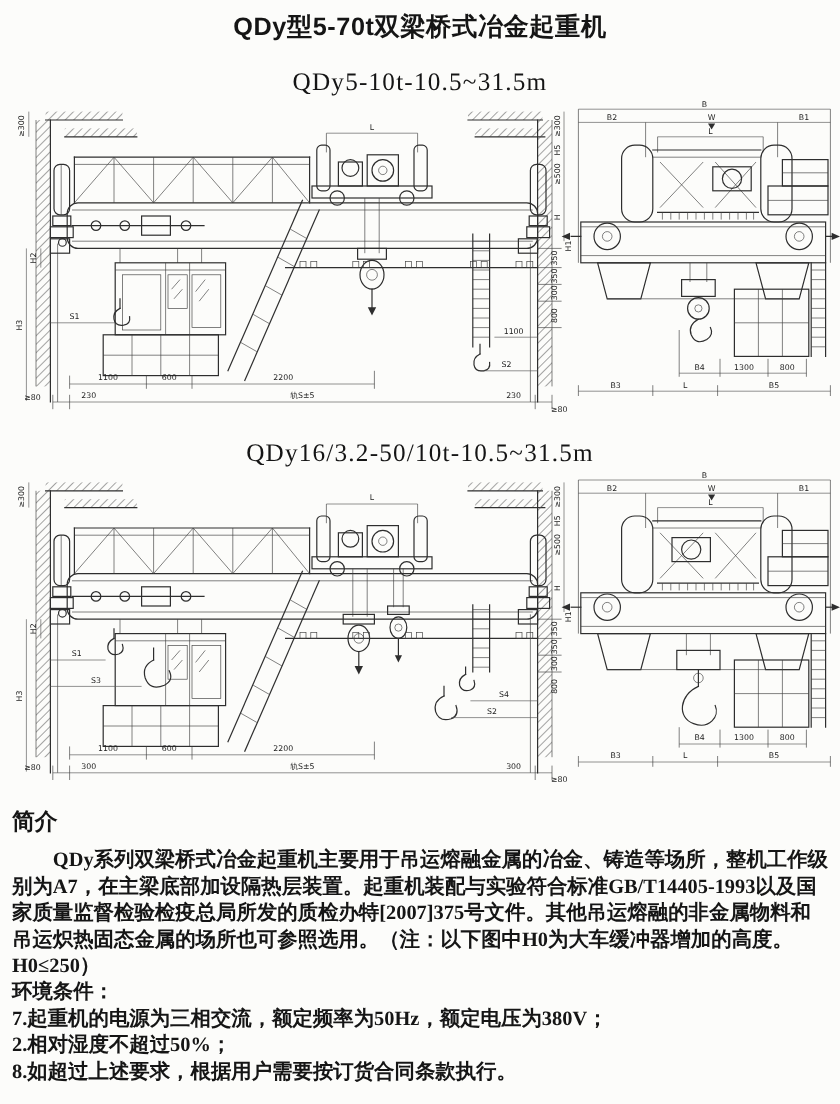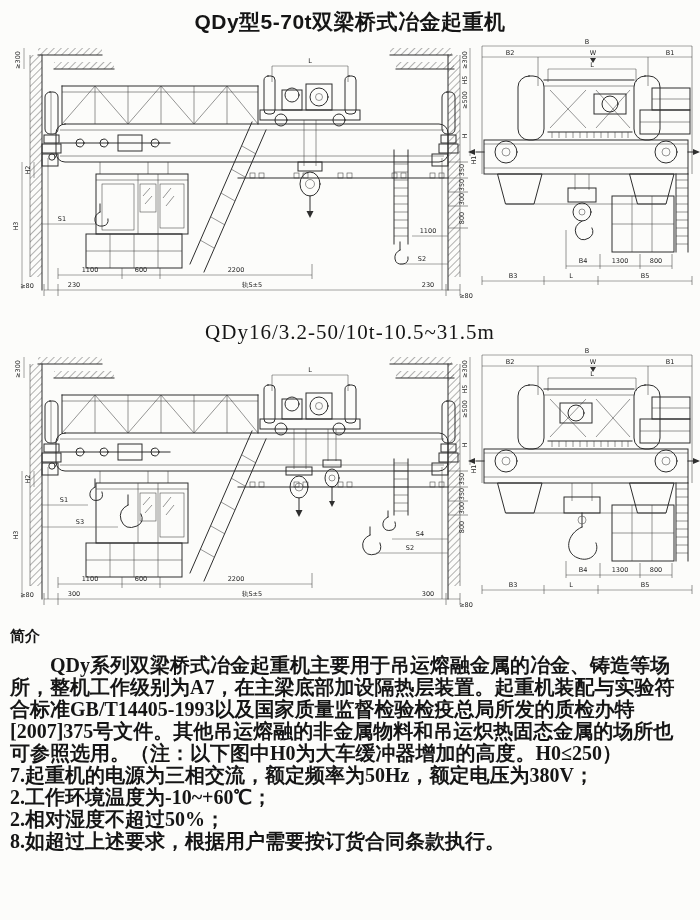--- a/index.html
+++ b/index.html
@@ -23,34 +23,35 @@
   svg.techdraw { display:block; }
   .ln    { stroke:#2e2e2e; stroke-width:1;   fill:none; stroke-linecap:square; }
   .thin  { stroke:#404040; stroke-width:.55; fill:none; }
   .dim   { stroke:#5a5a5a; stroke-width:.55; fill:none; }
   .hatchln { stroke:#555;  stroke-width:.9; }
   .fillink { fill:#2e2e2e; stroke:none; }
   text.dm { font-family:"DejaVu Sans", sans-serif; font-size:6.5px; fill:#222; }
   section.intro { padding:0 10px; }
   section.intro h3 {
     font-family:"Liberation Sans", sans-serif;
-    font-size:15px; font-weight:700; margin:12px 0 8px 0;
+    font-size:19px; font-weight:700; margin:12px 0 8px 0;
   }
   section.intro p {
-    font-size:20px; line-height:22px; font-weight:700; margin:0;font-family:Liberation Serif, serif;
+    font-size:17px; line-height:22px; font-weight:700; margin:0;font-family:Liberation Serif, serif;
   }
   p.para { text-indent:2em; }
 </style>
 </head>
 <body>
 
 <div class="page">
 
   <h1 class="title">QDy型5-70t双梁桥式冶金起重机</h1>
 
+  <h2 class="model">QDy5-10t-10.5~31.5m</h2>
 
   <figure class="draw">
     <svg class="techdraw" width="700" height="268" viewBox="0 0 700 268" role="img">
       <defs>
         <pattern id="d1h" width="5" height="5" patternTransform="rotate(45)" patternUnits="userSpaceOnUse">
           <line x1="0" y1="0" x2="0" y2="5" class="hatchln"></line>
         </pattern>
       </defs>
 
       <g>
@@ -755,19 +756,19 @@
           <text class="dm" x="571" y="240" text-anchor="middle">L</text>
           <text class="dm" x="645" y="240" text-anchor="middle">B5</text>
         </g>
       </g>
     </svg>
   </figure>
 
   <section class="intro">
     <h3>简介</h3>
     <p class="para">QDy系列双梁桥式冶金起重机主要用于吊运熔融金属的冶金、铸造等场所，整机工作级别为A7，在主梁底部加设隔热层装置。起重机装配与实验符合标准GB/T14405-1993以及国家质量监督检验检疫总局所发的质检办特[2007]375号文件。其他吊运熔融的非金属物料和吊运炽热固态金属的场所也可参照选用。（注：以下图中H0为大车缓冲器增加的高度。H0≤250）</p>
+    <p>环境条件：</p>
     <p>7.起重机的电源为三相交流，额定频率为50Hz，额定电压为380V；</p>
-    <p>2.工作环境温度为-10~+60℃；</p>
     <p>2.相对湿度不超过50%；</p>
     <p>8.如超过上述要求，根据用户需要按订货合同条款执行。</p>
   </section>
 
 </div>
 
 </body></html>

